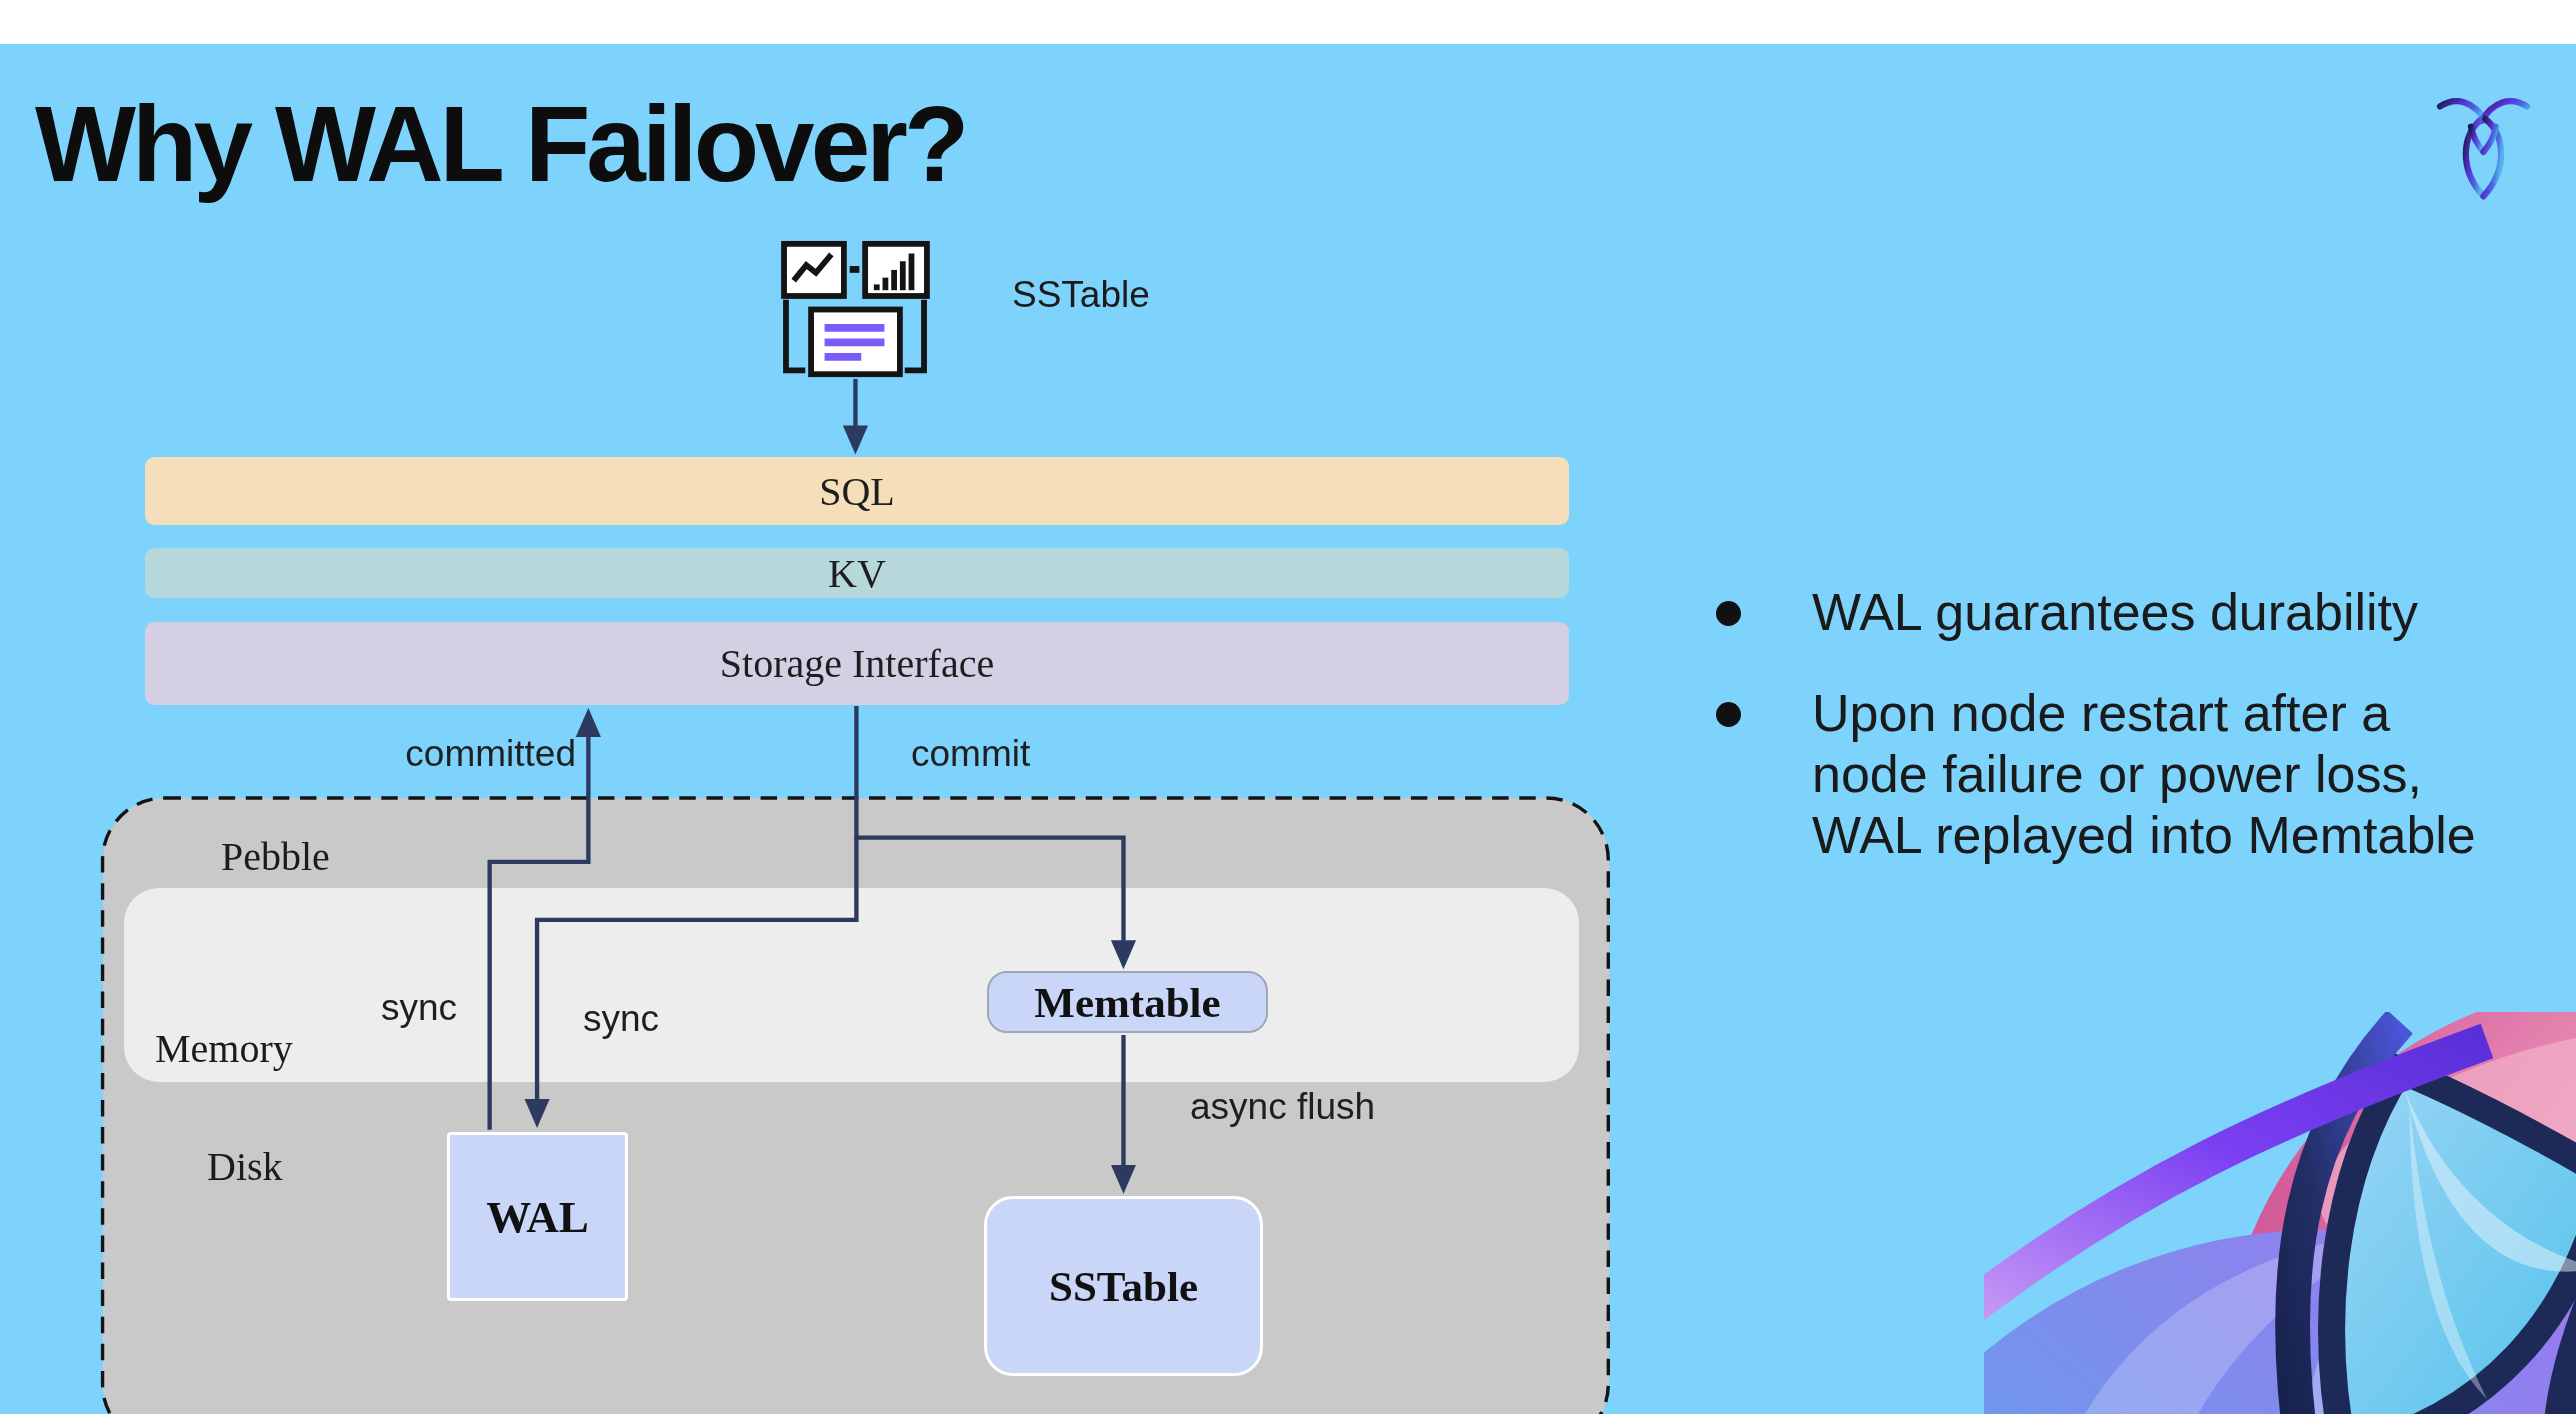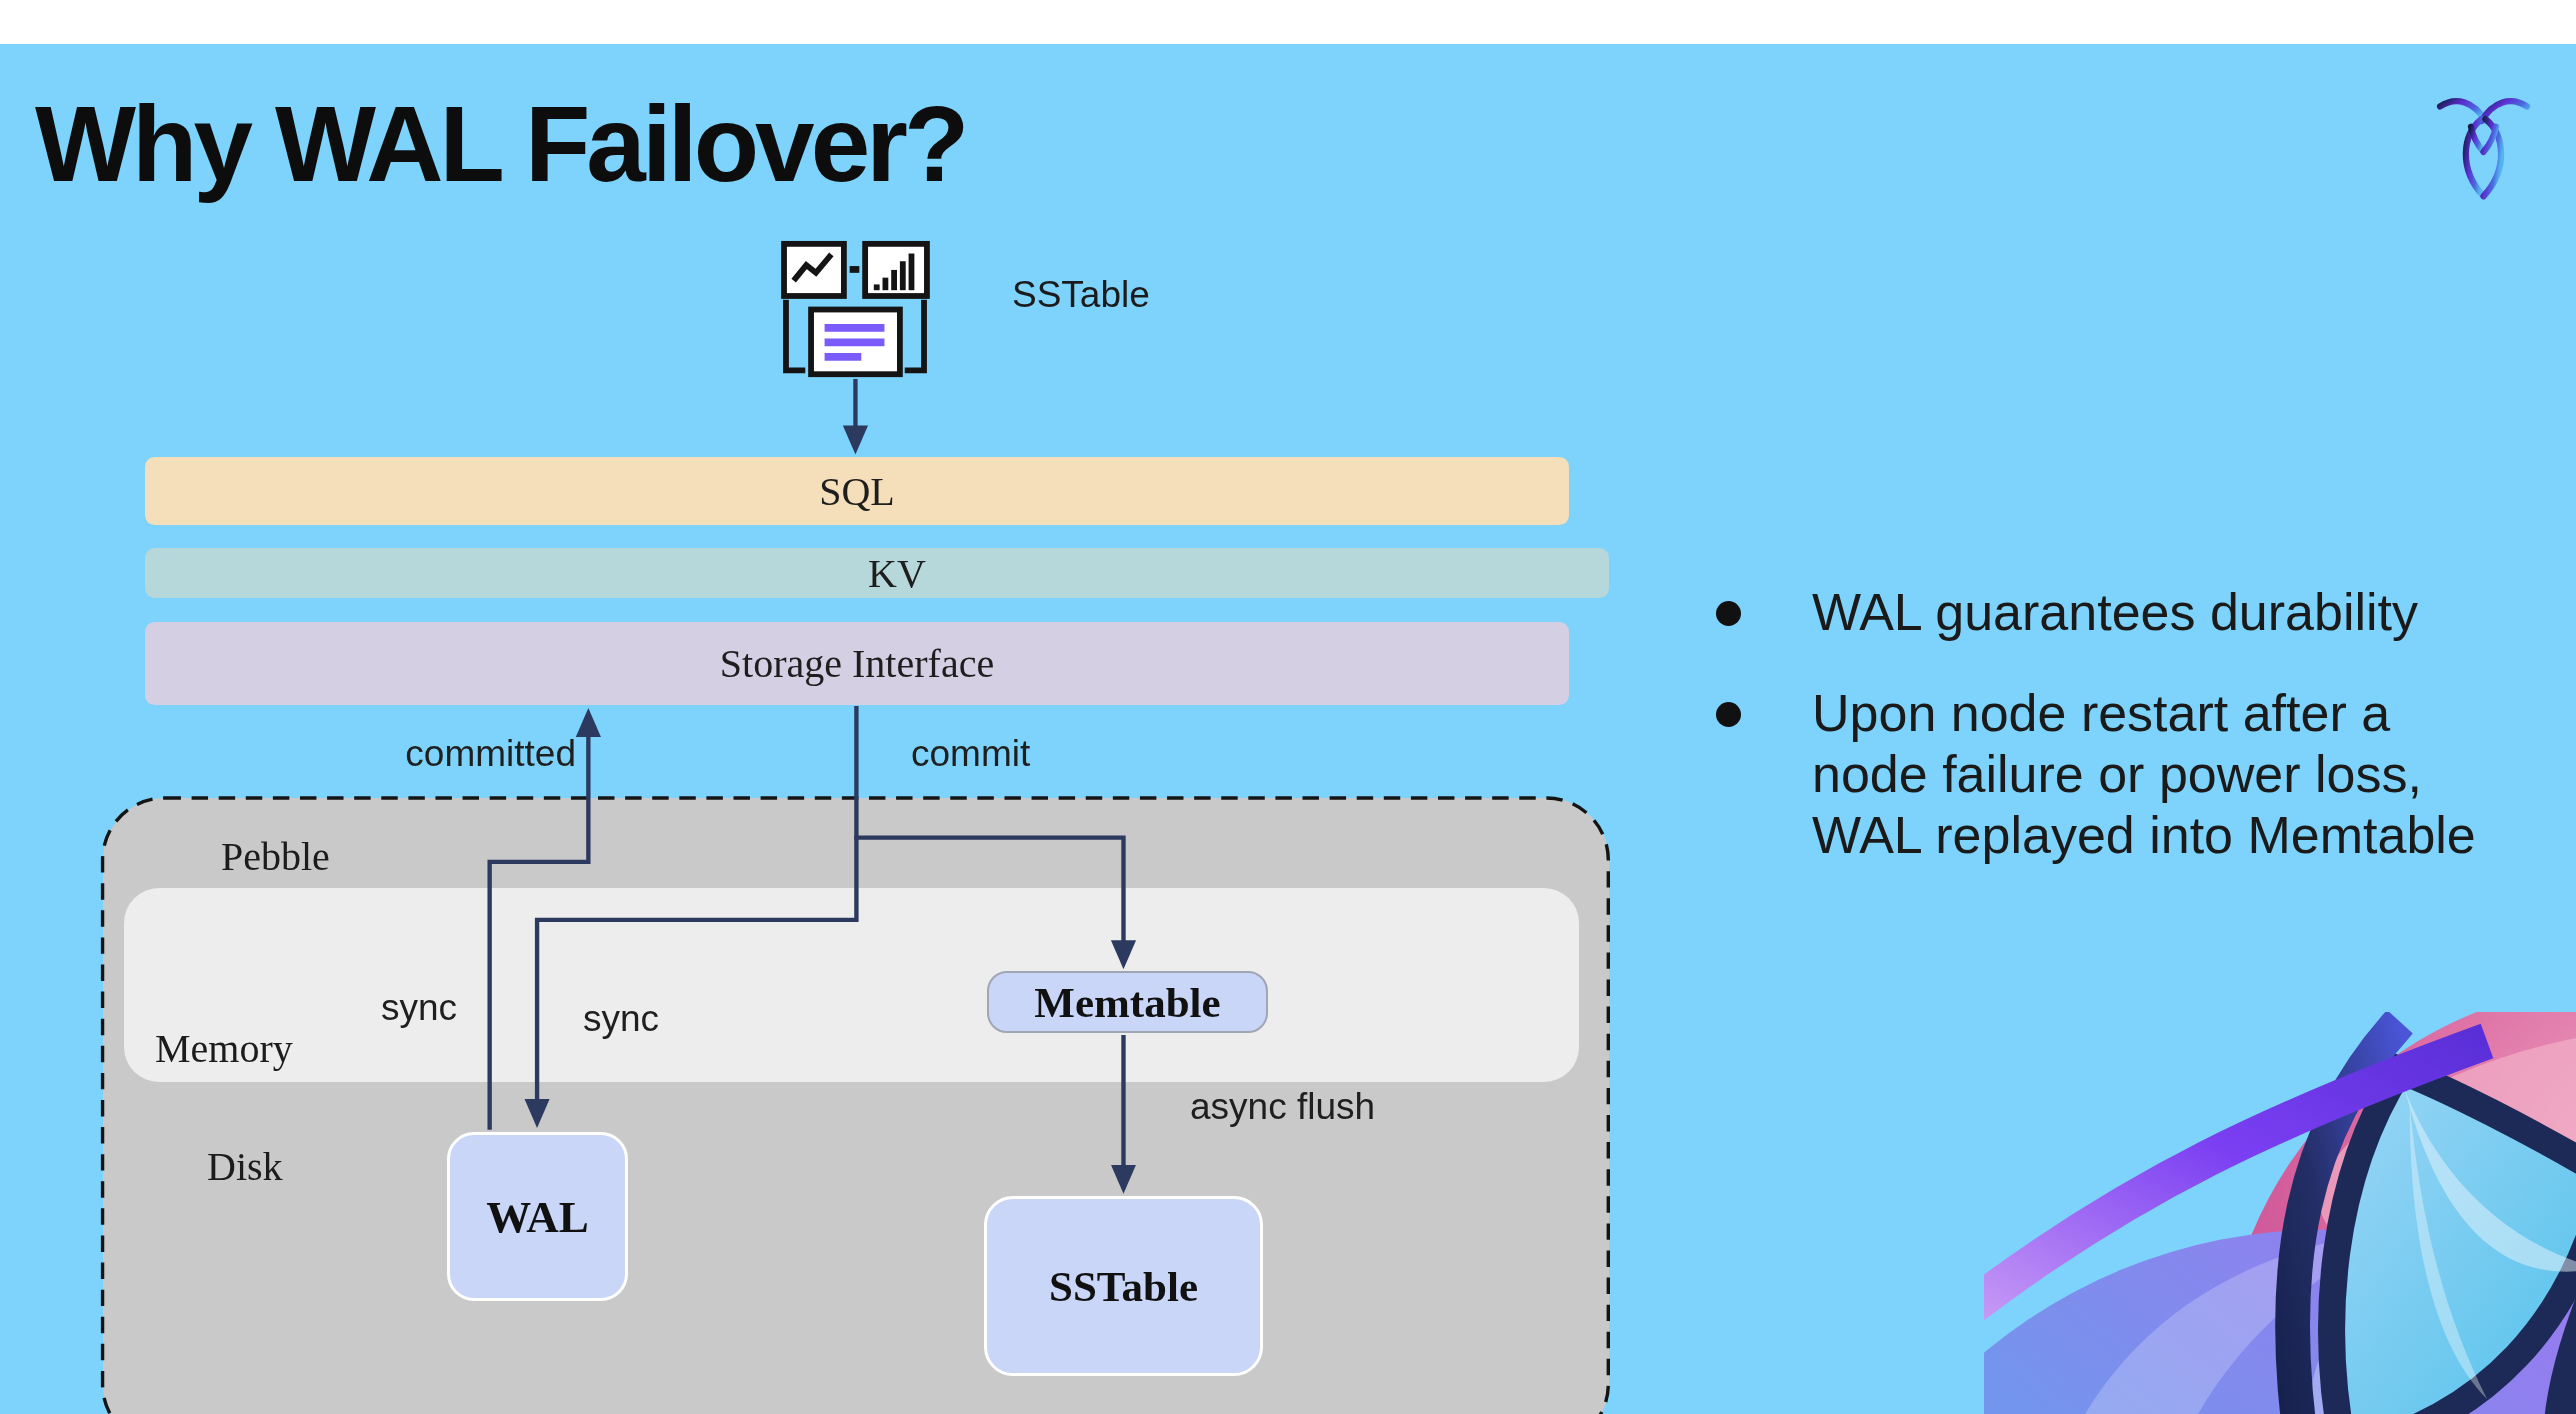--- a/index.html
+++ b/index.html
@@ -38,21 +38,21 @@
     font-family:"Liberation Sans",sans-serif;font-size:37px;color:#1f1f1f;
     line-height:41px;white-space:nowrap;
   }
   .node{
     display:flex;align-items:center;justify-content:center;
     box-sizing:border-box;
   }
   .node span{
     font-family:"Liberation Serif",serif;font-weight:bold;color:#111;
   }
-  .node-wal{left:447px;top:1088px;width:181px;height:169px;border-radius:27px;border:3.9px solid #ffffff;}
+  .node-wal{left:447px;top:1088px;width:181px;height:169px;border-radius:4px;border:3.9px solid #ffffff;}
   .node-wal span{font-size:45px;}
   .node-memtable{left:987px;top:927px;width:281px;height:62px;border-radius:20px;border:2.9px solid #9fa6b4;}
   .node-memtable span{font-size:43px;}
   .node-sstable{left:984px;top:1152px;width:279px;height:180px;border-radius:29px;border:3.9px solid #ffffff;}
   .node-sstable span{font-size:43px;}
   .bullet-dot{
     width:25px;height:25px;border-radius:50%;background:#111111;
   }
   .bullet-text{
     font-family:"Liberation Sans",sans-serif;font-size:52px;line-height:61px;
@@ -112,21 +112,21 @@
       <line x1="46" y1="91" x2="108" y2="91"></line>
       <line x1="46" y1="106" x2="108" y2="106"></line>
       <line x1="46" y1="121" x2="84" y2="121"></line>
     </g>
   </svg>
   <div class="abs client-label" style="left:1012px;top:230px;">SSTable</div>
 
   <div class="abs bar bar-sql" style="background: rgb(245, 223, 186);">
     <span>SQL</span>
   </div>
-  <div class="abs bar bar-kv" style="background: rgb(182, 216, 218); padding-left: 40px;">
+  <div class="abs bar bar-kv" style="background: rgb(182, 216, 218);">
     <span>KV</span>
   </div>
   <div class="abs bar bar-storage" style="background: rgb(212, 207, 227);">
     <span>Storage Interface</span>
   </div>
 
   <div class="abs edge-label" style="left:387px;top:689px;width:189px;text-align:right;">committed</div>
   <div class="abs edge-label" style="left:911px;top:689px;">commit</div>
 
   <div class="abs pebble" style="background: rgb(201, 201, 201);"></div>

